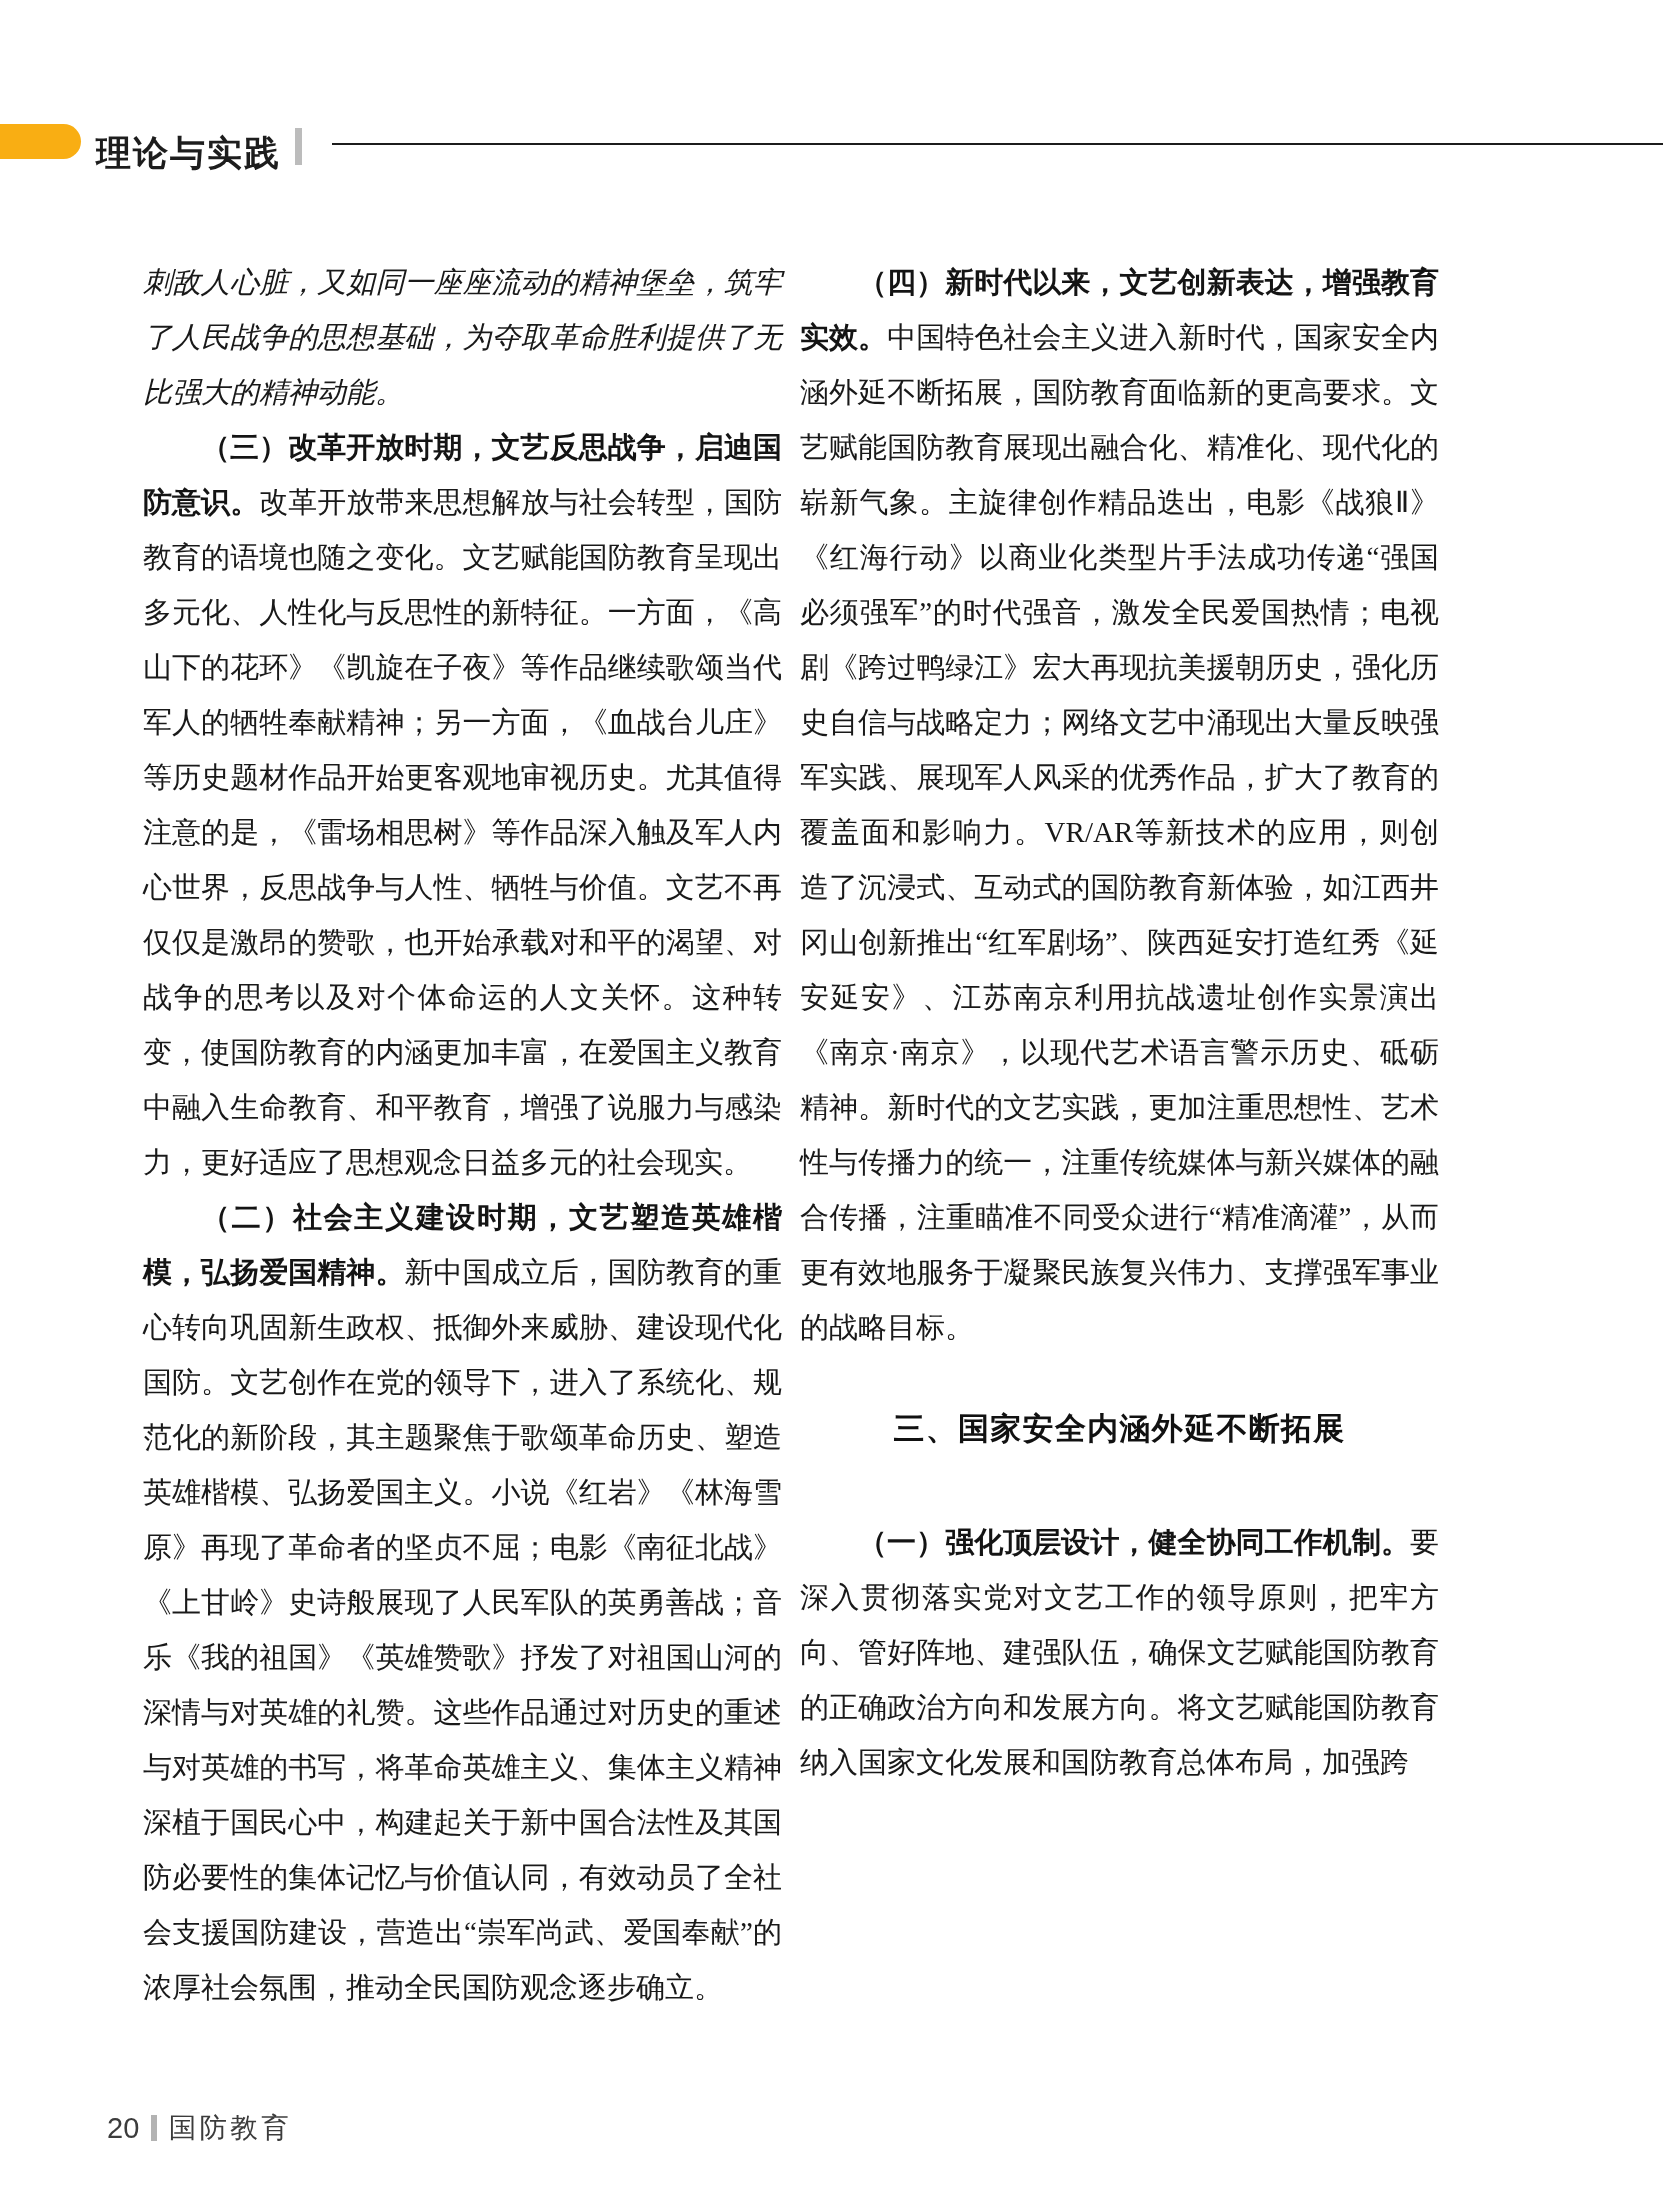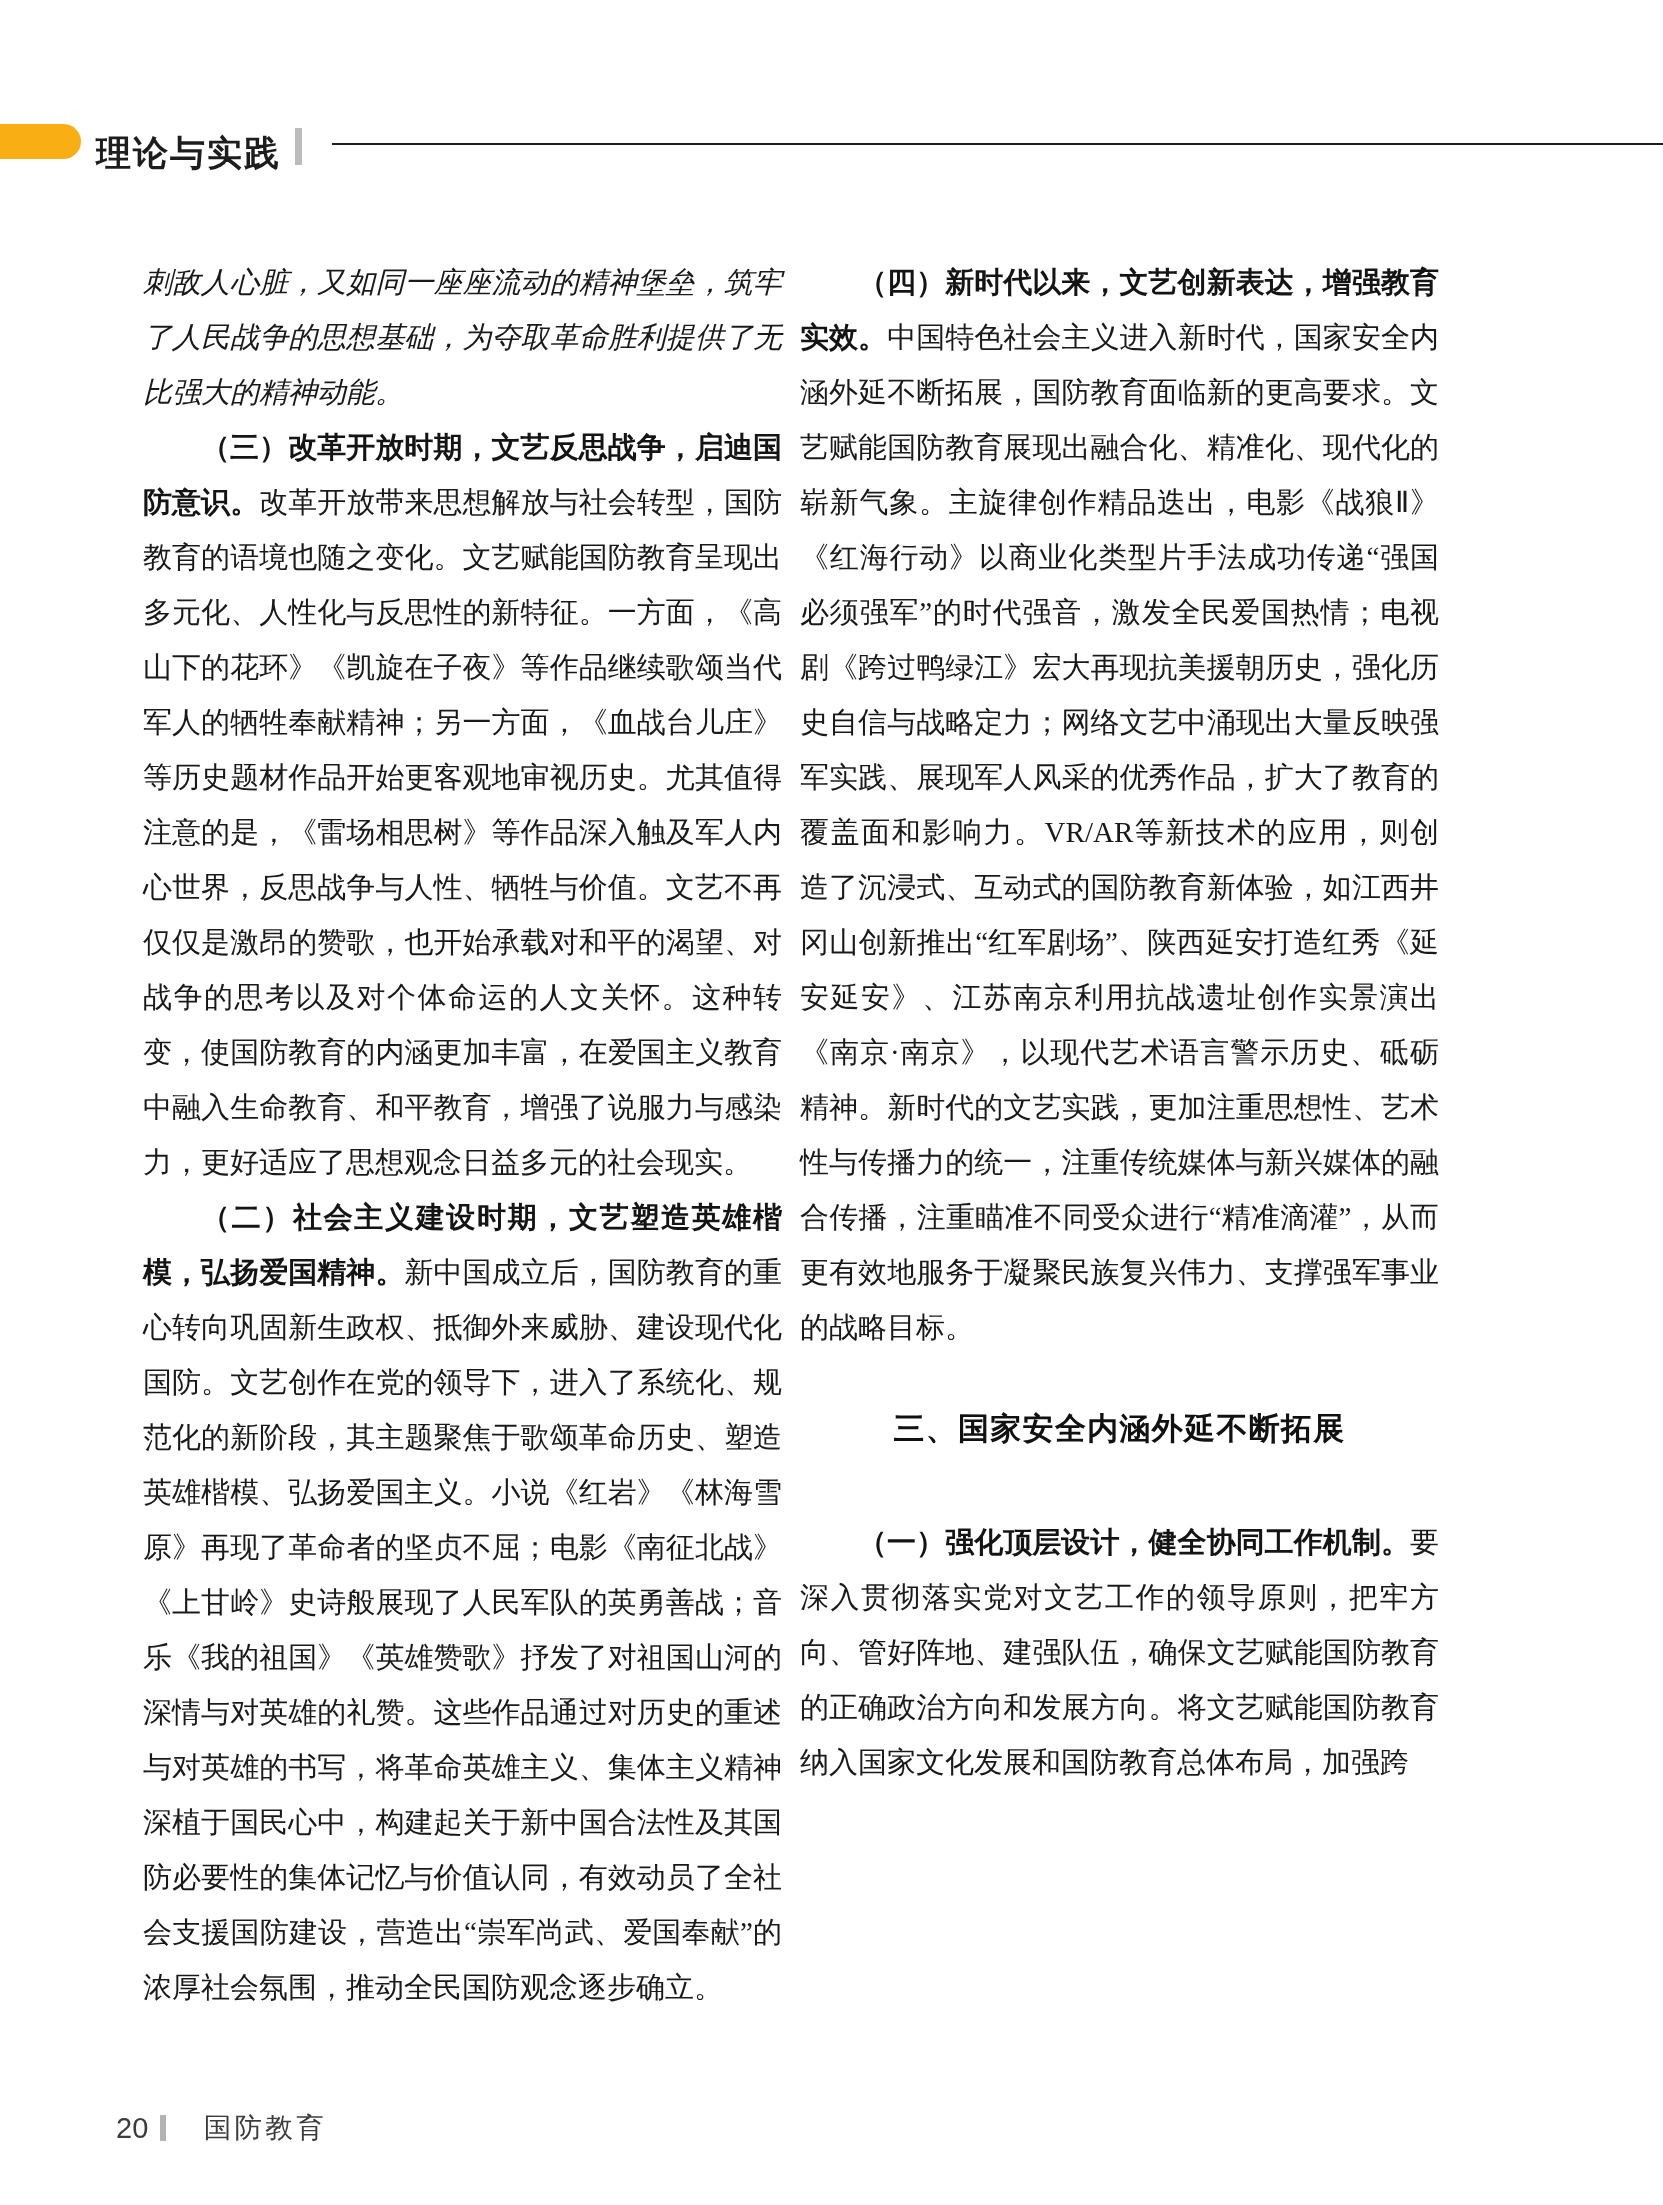--- a/index.html
+++ b/index.html
@@ -88,39 +88,38 @@
     line-height: 55px;
     letter-spacing: 1.3px;
     text-align: center;
     text-indent: 0;
     color: #111111;
   }
 
   
   .page-footer {
     position: absolute;
-    left: 116px; top: 2110px;
+    left: 107px; top: 2110px;
     display: flex;
     align-items: center;
     font-family: "Liberation Sans", sans-serif;
   }
   .page-num {
     font-size: 29px;
     color: #3c3c3c;
   }
   .footer-bar {
     width: 5.9px; height: 26px;
     background: #b3b3b3;
     margin: 0 11.8px;
   }
   .footer-mag {
     font-size: 27.5px;
     letter-spacing: 3.3px;
     color: #3c3c3c;
-    margin-left: 26px;
   }
 </style>
 </head>
 <body>
 
 <div class="page">
 
   <header>
     <span class="badge"></span>
     <span class="masthead-title">理论与实践</span>

